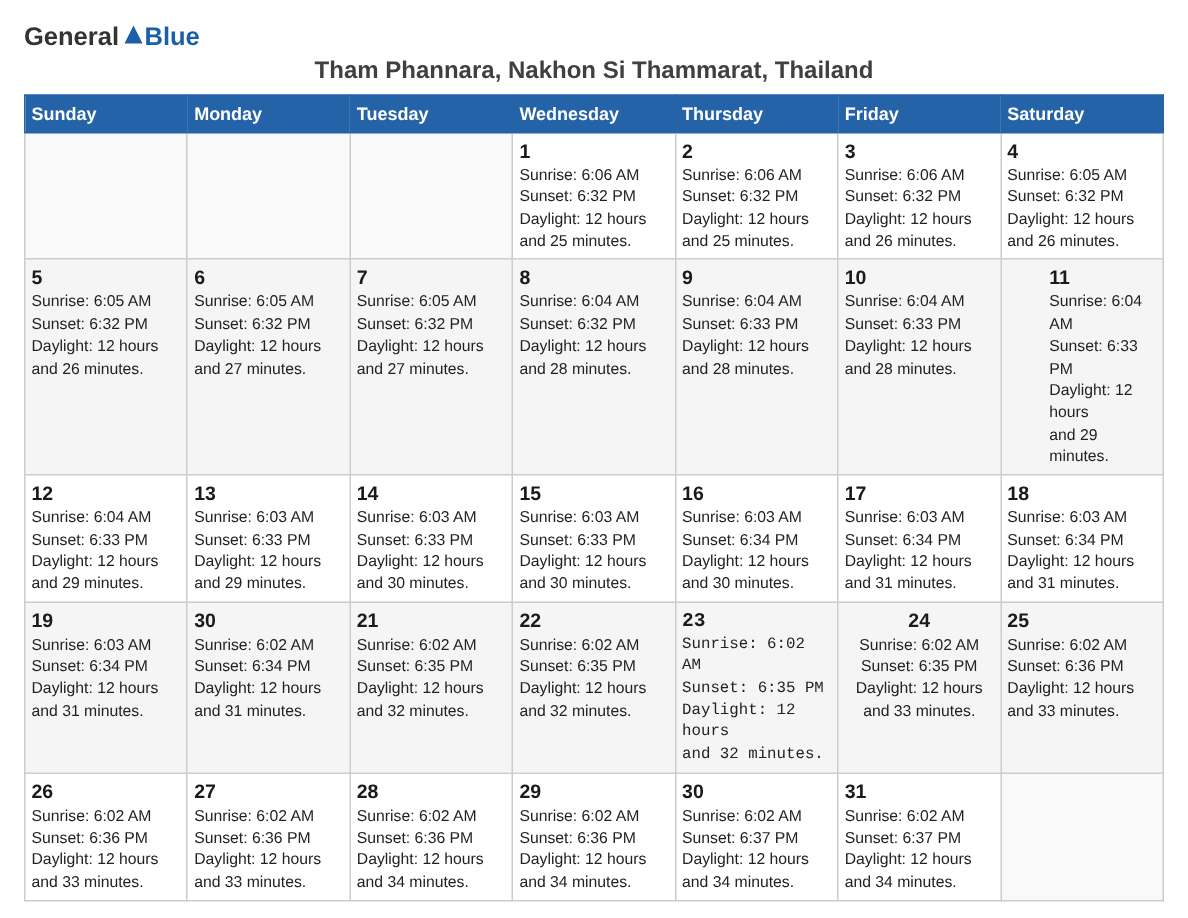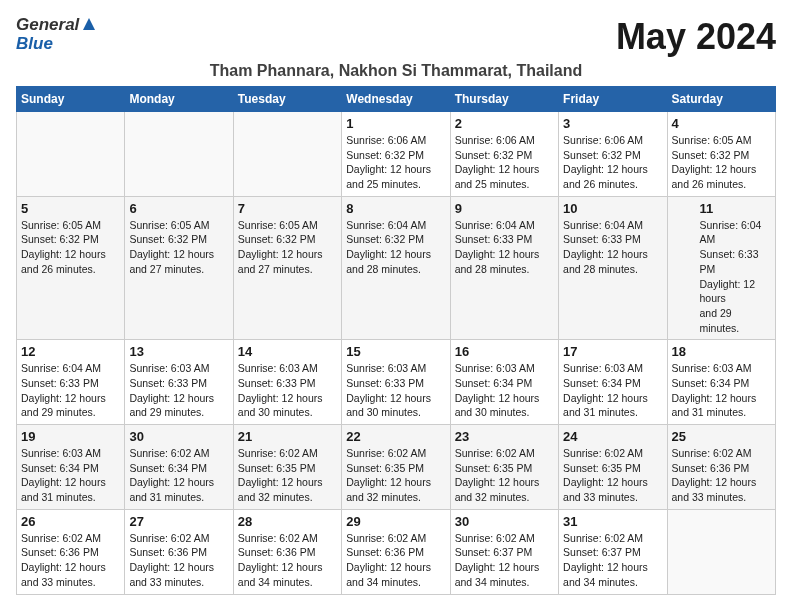--- a/index.html
+++ b/index.html
@@ -67,23 +67,22 @@
     .empty-cell {
       background: #f9f9f9;
     }
     
     .logo-wrapper {
       display: flex;
       align-items: center;
     }
     .logo-text-part {
       display: flex;
-      flex-direction: column;
+      flex-direction: row;
       line-height: 1.1;
-      font-style: italic;
     }
   </style>
 </head>
 <body>
 
 <div class="header-area">
   <div class="logo-wrapper">
     <div class="logo-text-part">
       <div class="logo-line">
         <span style="font-size:17px;font-weight:bold;color:#333;">General</span>
@@ -91,21 +90,20 @@
           <svg width="14" height="14" viewBox="0 0 14 14">
             <polygon points="7,1 13,13 1,13" fill="#1a5fa8"></polygon>
           </svg>
         </span>
       </div>
       <div>
         <span style="font-size:17px;font-weight:bold;color:#1a5fa8;margin-top:48px;">Blue</span>
       </div>
     </div>
   </div>
-  <div style="font-size:36px;font-weight:bold;color:#1a1a1a;text-align:right;">May 2024</div>
 </div>
 
 <div class="subtitle">Tham Phannara, Nakhon Si Thammarat, Thailand</div>
 
 <table class="calendar">
   <thead>
     <tr id="dow-row">
         <th>Sunday</th>
         <th>Monday</th>
         <th>Tuesday</th>
@@ -273,28 +271,28 @@
 Daylight: 12 hours
 and 32 minutes.</div>
         </td>
         <td style="background: rgb(245, 245, 245);">
           <span class="day-num">22</span>
           <div class="day-info" style="white-space: pre-line;">Sunrise: 6:02 AM
 Sunset: 6:35 PM
 Daylight: 12 hours
 and 32 minutes.</div>
         </td>
-        <td style="background: rgb(245, 245, 245);">
+        <td style="background: rgb(245, 245, 245); font-family: Liberation Mono, monospace;">
           <span class="day-num">23</span>
           <div class="day-info" style="white-space: pre-line;">Sunrise: 6:02 AM
 Sunset: 6:35 PM
 Daylight: 12 hours
 and 32 minutes.</div>
         </td>
-        <td style="background: rgb(245, 245, 245);">
+        <td style="background: rgb(245, 245, 245); text-align: center;">
           <span class="day-num">24</span>
           <div class="day-info" style="white-space: pre-line;">Sunrise: 6:02 AM
 Sunset: 6:35 PM
 Daylight: 12 hours
 and 33 minutes.</div>
         </td>
         <td style="background: rgb(245, 245, 245);">
           <span class="day-num">25</span>
           <div class="day-info" style="white-space: pre-line;">Sunrise: 6:02 AM
 Sunset: 6:36 PM

